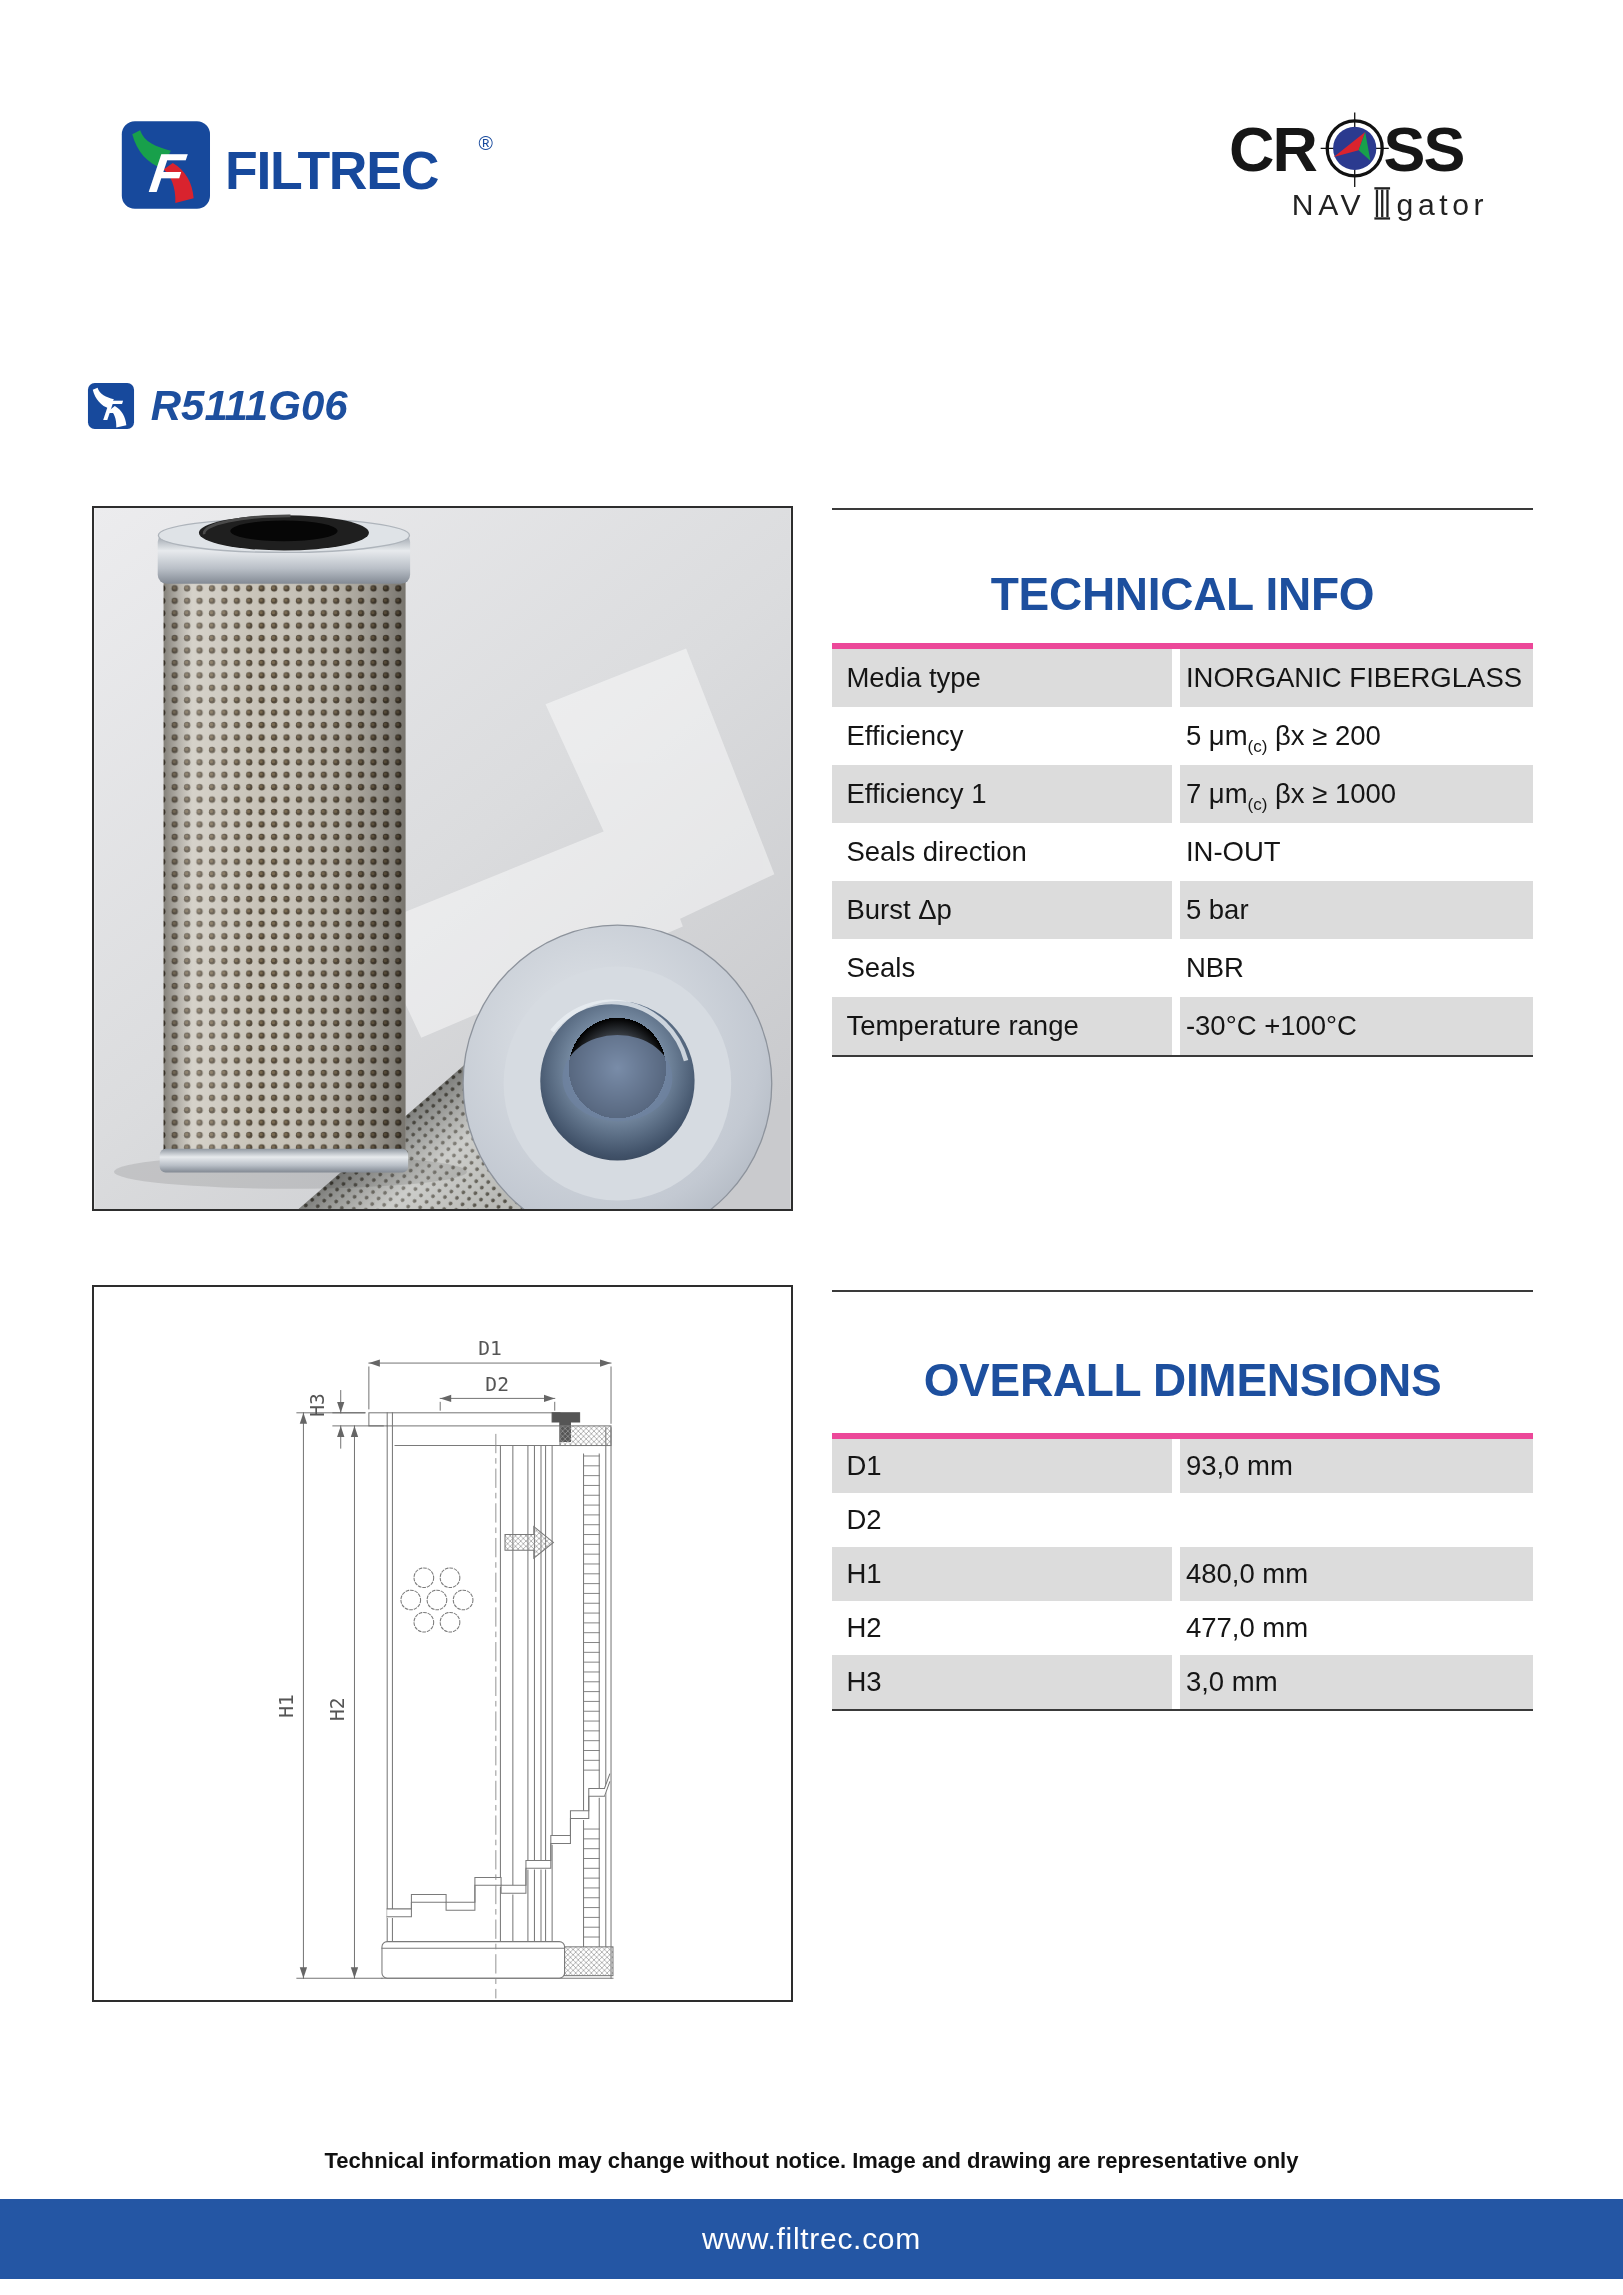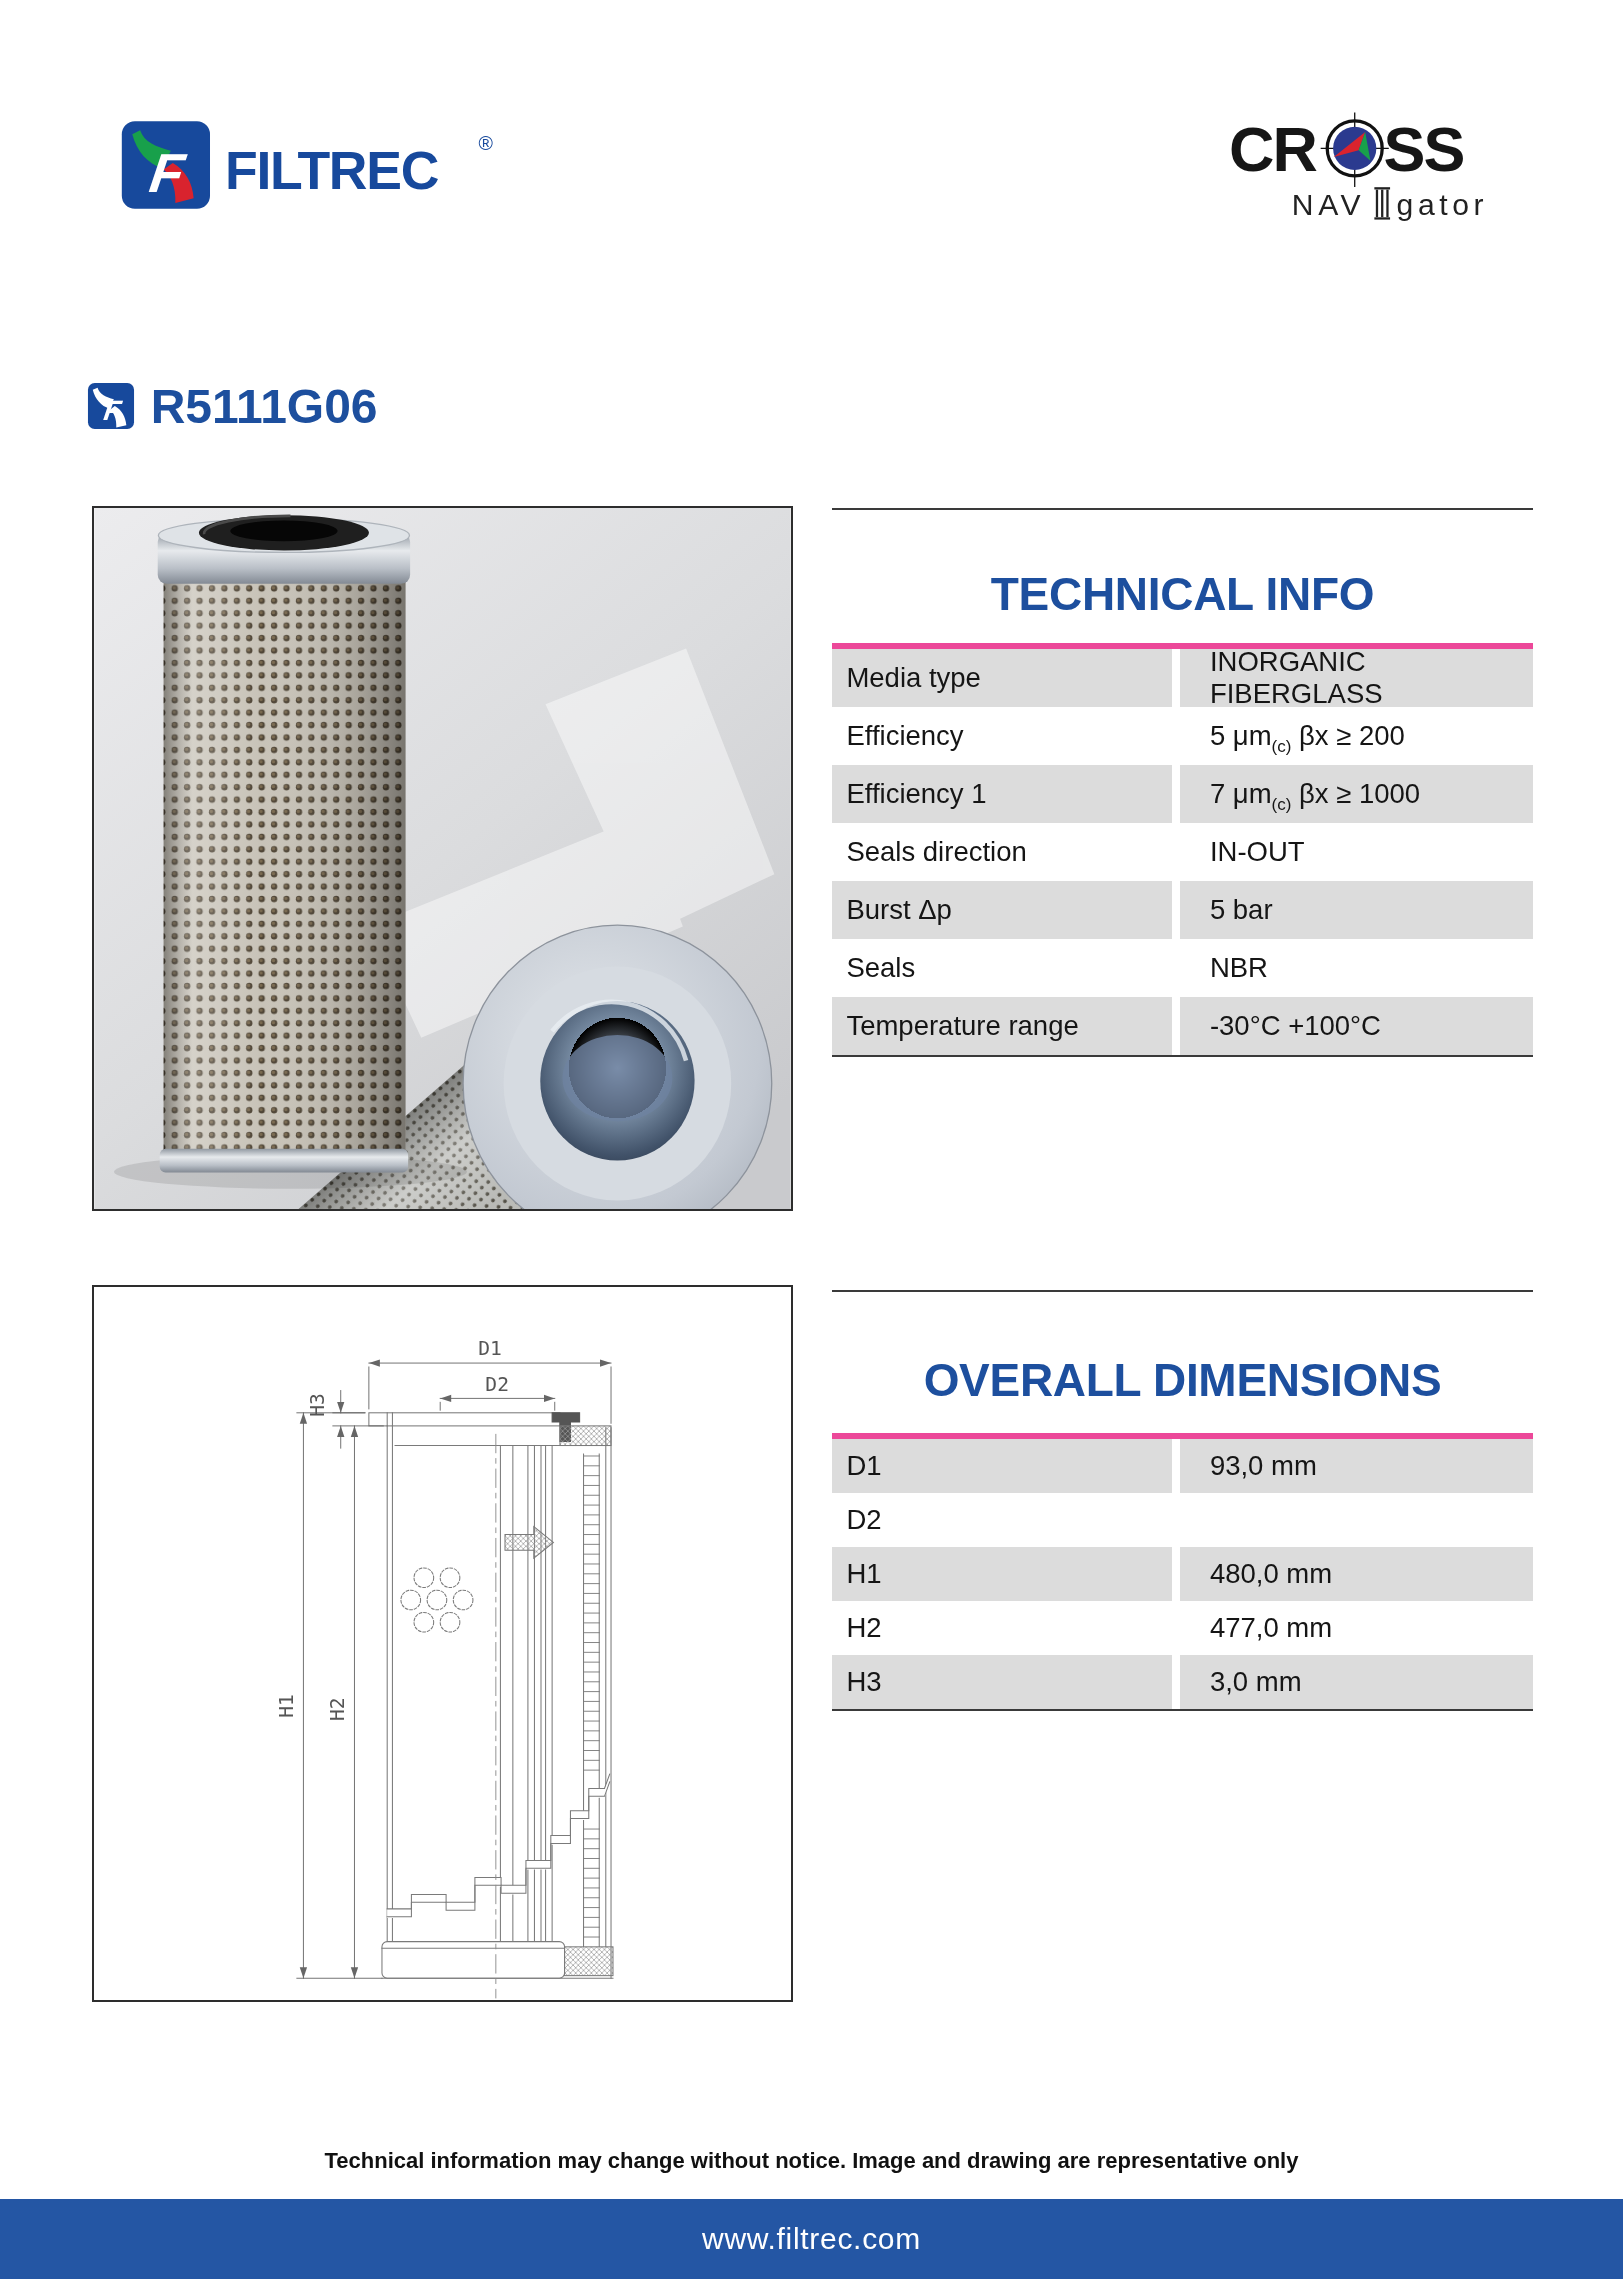--- a/index.html
+++ b/index.html
@@ -6,21 +6,21 @@
   .page{position:relative;width:1623px;height:2295px;background:#ffffff;overflow:hidden;
         font-family:"Liberation Sans",sans-serif;color:#1a1a1a;}
   .abs{position:absolute;}
 
   
   .filtrec-logo{left:120px;top:116px;width:393px;height:98px;}
   .cross-logo{left:1229px;top:111px;width:275px;height:118px;}
 
   
   .code-row{left:87px;top:380px;width:785px;height:52px;display:flex;align-items:center;gap:15.7px;}
-  .code-title{font-size:48px;font-weight:700;color:#1d4f9e;letter-spacing:0px;}
+  .code-title{font-size:42px;font-weight:700;color:#1d4f9e;letter-spacing:0px;font-style:italic;}
 
   
   .photo-box{left:92px;top:506px;width:697px;height:701px;border:2px solid #2d2d2d;box-sizing:content-box;}
   .draw-box{left:92px;top:1285px;width:697px;height:713px;border:2px solid #2d2d2d;box-sizing:content-box;background:#fff;}
   .photo-box svg,.draw-box svg{display:block;}
 
   
   .sec-line{width:701px;height:2px;background:#3a3a3a;}
   .sec-title{width:701px;text-align:center;font-size:46px;font-weight:700;color:#1d4f9e;letter-spacing:-0.3px;}
   .t-info-line{left:832px;top:508px;}
@@ -30,21 +30,21 @@
 
   .dtable{left:832px;width:701px;border-top:6px solid #ec4899;border-bottom:2px solid #3a3a3a;}
   .t-info-table{top:643px;}
   .t-dim-table{top:1433px;}
   .trow{display:flex;width:100%;}
   .t-info-table .trow{height:58px;}
   .t-dim-table .trow{height:54px;}
   .tlabel{width:340px;display:flex;align-items:center;padding-left:14.4px;box-sizing:border-box;
           font-size:27.5px;color:#151515;}
   .tgap{width:7.9px;background:#ffffff;}
-  .tvalue{flex:1;display:flex;align-items:center;padding-left:30px;box-sizing:border-box;
+  .tvalue{flex:1;display:flex;align-items:center;padding-left:6px;box-sizing:border-box;
           font-size:27.5px;color:#151515;}
   .trow.even .tlabel,.trow.even .tvalue{background:#dcdcdc;}
   .trow.odd .tlabel,.trow.odd .tvalue{background:#ffffff;}
   .tvalue sub{font-size:17px;vertical-align:sub;line-height:0;}
 
   
   .disclaimer{left:0;top:2148px;width:1623px;text-align:center;font-size:22px;color:#111;font-weight:bold;}
   .footer-bar{left:0;top:2199px;width:1623px;height:80px;background:#2456a4;display:flex;
               align-items:center;justify-content:center;}
   .footer-url{color:#ffffff;font-size:30px;letter-spacing:0.7px;text-decoration:none;}

